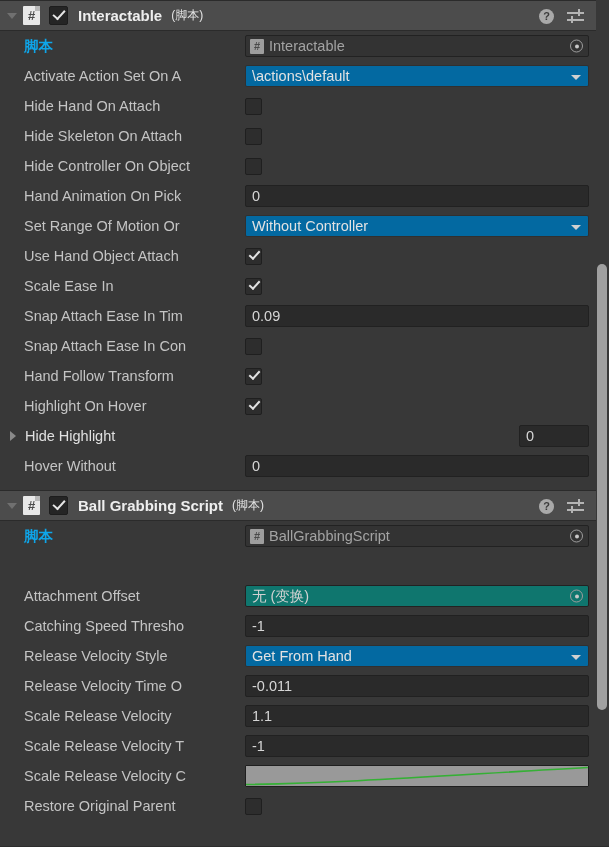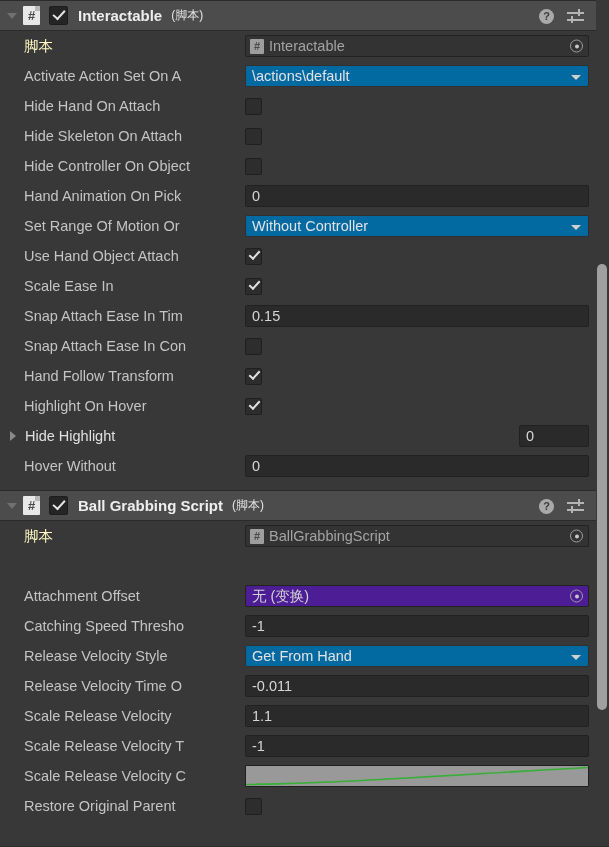--- a/index.html
+++ b/index.html
@@ -127,21 +127,21 @@
   .row-label {
     width: 245px;
     flex: 0 0 245px;
     padding-left: 24px;
     font-size: 14.5px;
     color: #c4c4c4;
     white-space: nowrap;
     overflow: hidden;
     line-height: 30px;
   }
-  .row-label.dim { color: #fef9c3; }
+  .row-label.dim { color: #0ea5e9; font-weight: bold; }
   .row-field {
     flex: 1 1 auto;
     height: 30px;
     display: flex;
     align-items: center;
     padding-right: 20px;
   }
 
   
   .f-text {
@@ -153,21 +153,21 @@
     color: #d6d6d6;
     font-size: 14.5px;
     line-height: 20px;
     padding-left: 6px;
     white-space: nowrap;
     overflow: hidden;
   }
   .f-obj {
     width: 100%;
     height: 22px;
-    background: #4c1d95;
+    background: #0f766e;
     border: 1px solid #222;
     border-radius: 2px;
     display: flex;
     align-items: center;
     padding-left: 4px;
     position: relative;
   }
   .f-obj.disabled { background: #333333; }
   .obj-badge {
     width: 14px; height: 15px;
@@ -383,21 +383,21 @@
           <div class="row-label">Scale Ease In</div>
           <div class="row-field">
             <div class="f-check on">
               <div class="tick"></div>
             </div>
           </div>
         </div>
         <div class="row">
           <div class="row-label">Snap Attach Ease In Tim</div>
           <div class="row-field">
-            <div class="f-text">0.15</div>
+            <div class="f-text">0.09</div>
           </div>
         </div>
         <div class="row">
           <div class="row-label">Snap Attach Ease In Con</div>
           <div class="row-field">
             <div class="f-check"></div>
           </div>
         </div>
         <div class="row">
           <div class="row-label">Hand Follow Transform</div>

